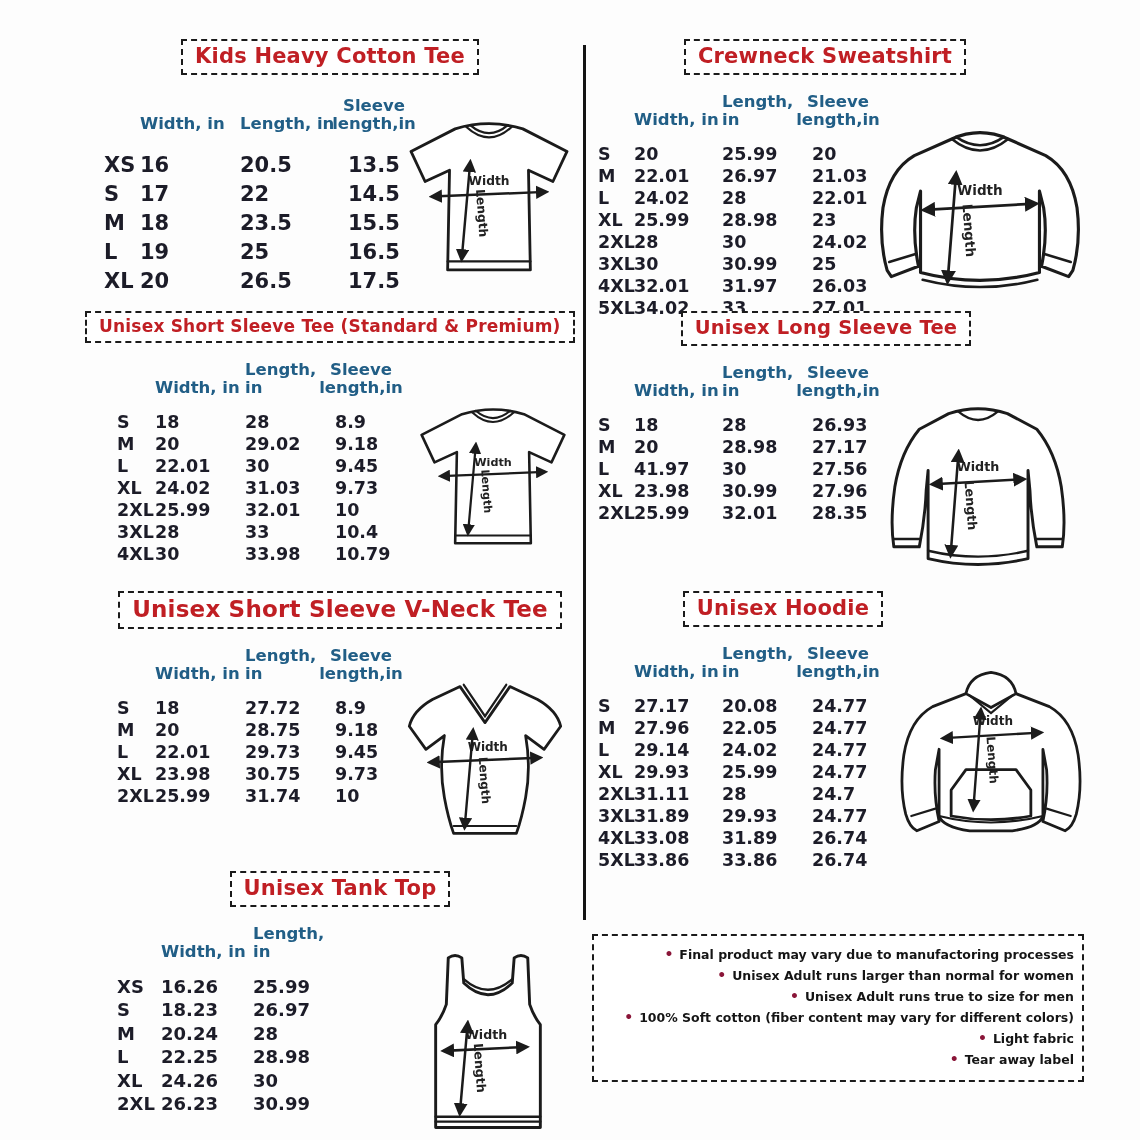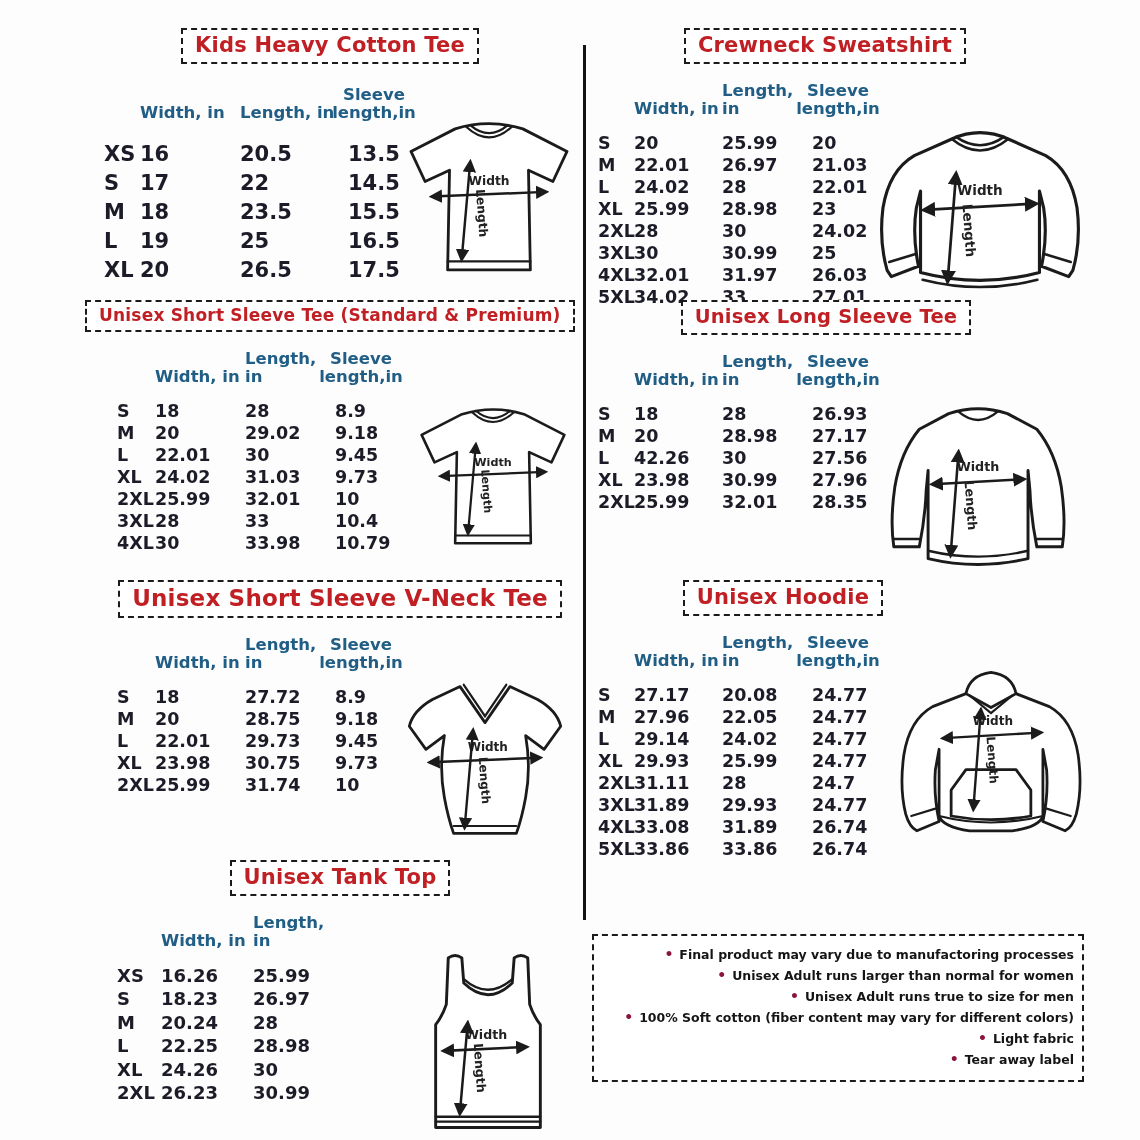--- a/index.html
+++ b/index.html
@@ -4,21 +4,21 @@
 <style>
   html,body{margin:0;padding:0;background:#ffffff;}
   #canvas{
     position:relative;width:1140px;height:1140px;background:#fdfdfd;overflow:hidden;
     font-family:"DejaVu Sans",sans-serif;color:#1c1c28;
   }
   
   .divider{position:absolute;left:583px;top:45px;width:3px;height:875px;background:#141414;}
   
   .panel{position:absolute;}
-  .title-row{text-align:center;}
+  .title-row{text-align:center;margin-top:11px;}
   .title-box{
     display:inline-block;border:2px dashed #1b1b1b;background:#fff;
     padding:3px 12px 5px;color:#c01f24;font-weight:bold;font-size:21px;
     letter-spacing:.2px;white-space:nowrap;
   }
   .ts-17 .title-box{font-size:17px;}
   .ts-19 .title-box{font-size:23px;}
   .ts-195 .title-box{font-size:19.5px;}
   
   .size-table{display:block;}
@@ -294,21 +294,21 @@
           <div class="cell">26.93</div>
         </div>
         <div class="drow">
           <div class="size">M</div>
           <div class="cell">20</div>
           <div class="cell">28.98</div>
           <div class="cell">27.17</div>
         </div>
         <div class="drow">
           <div class="size">L</div>
-          <div class="cell">42.26</div>
+          <div class="cell">41.97</div>
           <div class="cell">30</div>
           <div class="cell">27.56</div>
         </div>
         <div class="drow">
           <div class="size">XL</div>
           <div class="cell">23.98</div>
           <div class="cell">30.99</div>
           <div class="cell">27.96</div>
         </div>
         <div class="drow">

